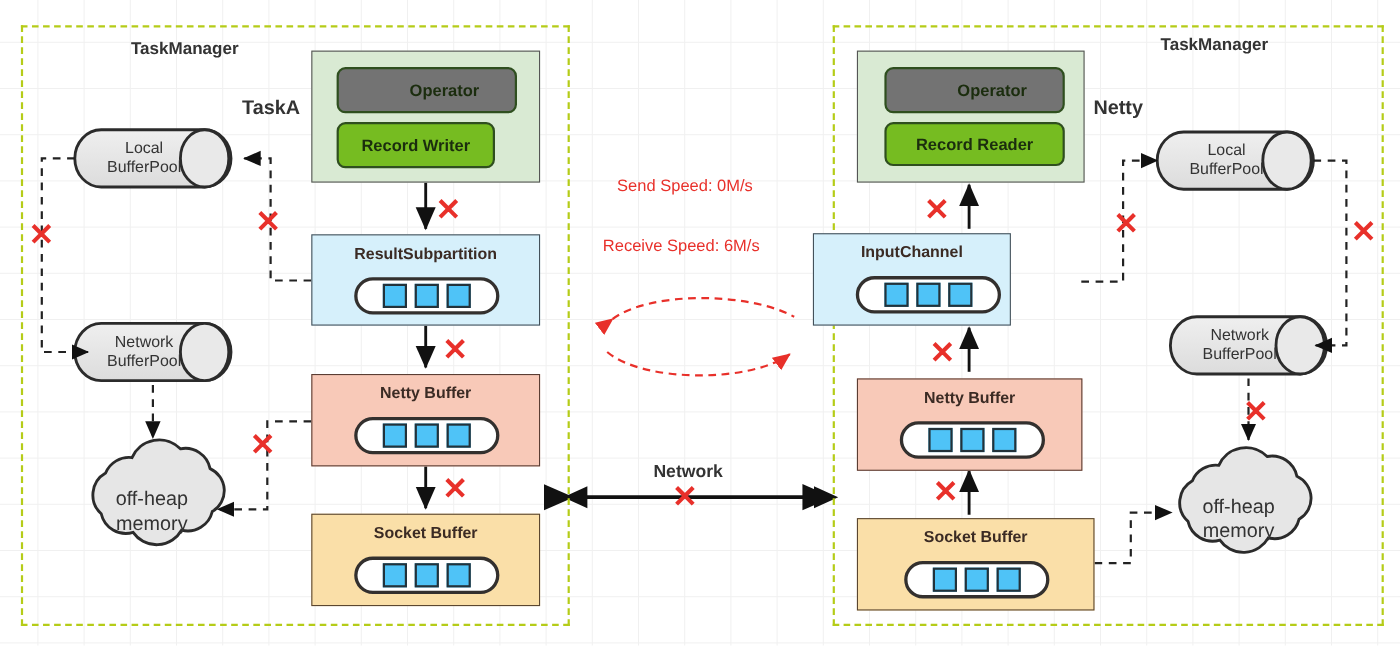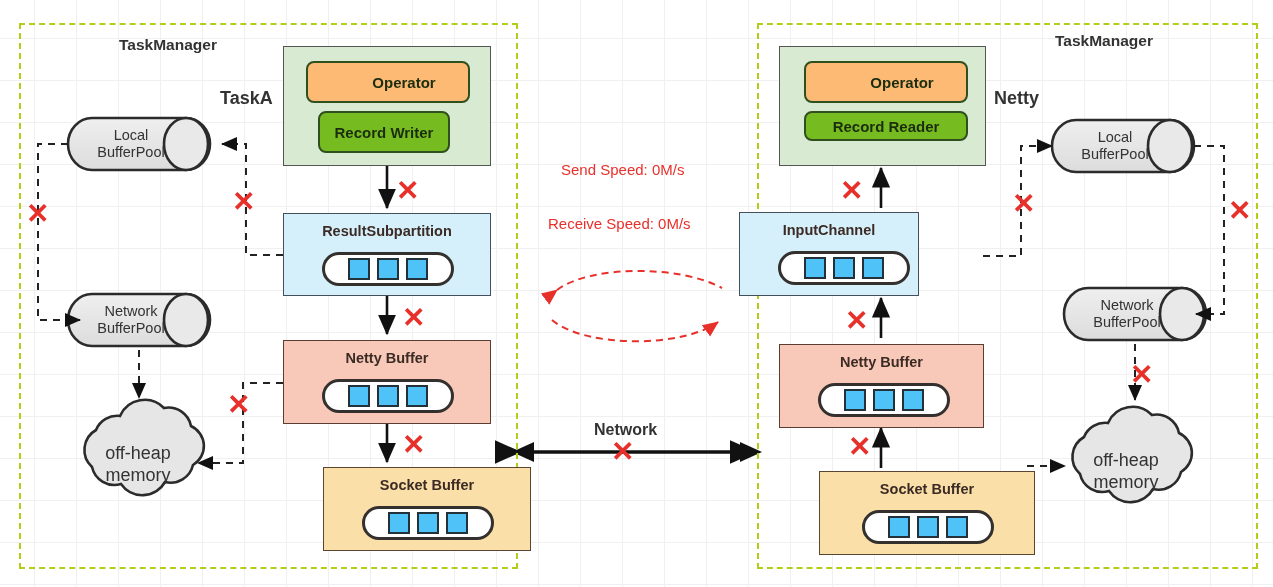--- a/index.html
+++ b/index.html
@@ -46,36 +46,36 @@
     box-sizing:border-box;
   }
   .inner-btn{
     position:absolute;
     border-radius:8px;
     border:2.4px solid #2f4f1f;
     box-sizing:border-box;
     display:flex;align-items:center;justify-content:center;
     font-size:15px;font-weight:bold;color:#1b2d0e;
   }
-  .btn-operator{background:#fdba74;padding-left:32px;}
+  .btn-operator{background:#737373;padding-left:32px;}
   .btn-record{background:#76bc21;}
 
   
   .buf-box{
     position:absolute;
     border:1.6px solid #4d3b33;
     box-sizing:border-box;
   }
   .buf-box .title{
     position:absolute;left:0;right:0;top:9px;
     text-align:center;font-size:14.5px;font-weight:bold;color:#3b2b24;
   }
   .buf-blue{background:#d6f0fb;border-color:#44515a;padding-left:32px;}
   .buf-red{background:#f8c9b8;border-color:#5a3d33;text-decoration:underline;}
-  .buf-orange{background:#fadfa8;border-color:#5a4630;margin-left:40px;}
+  .buf-orange{background:#fadfa8;border-color:#5a4630;}
 
   
   .pill{
     position:absolute;
     background:#ffffff;
     border:3px solid #33302e;
     border-radius:22px;
     box-sizing:border-box;
     display:flex;align-items:center;justify-content:center;
     gap:7px;
@@ -234,21 +234,21 @@
       <path d="M 552,320 C 585,348 683,348 718,322" marker-end="url(#ahr)"></path>
     </g>
   </svg>
 
   <div class="tm-box" style="left:19px;top:23px;width:499px;height:546px;"></div>
   <div class="tm-label" style="left:119px;top:36px;">TaskManager</div>
   <div class="task-label" style="left:220px;top:88px;">TaskA</div>
 
   <div class="task-group" style="left:283px;top:46px;width:208px;height:120px;">
     <div class="inner-btn btn-operator" style="left:22px;top:14px;width:164px;height:42px;">Operator</div>
-    <div class="inner-btn btn-record" style="left:34px;top:64px;width:132px;height:42px;">Record Writer</div>
+    <div class="inner-btn btn-record" style="left:22px;top:64px;width:144px;height:42px;">Record Writer</div>
   </div>
 
   <div class="buf-box buf-blue" style="left:283px;top:213px;width:208px;height:83px;">
     <div class="title">ResultSubpartition</div>
     <div class="pill" style="left:38px;top:38px;width:132px;height:34px;">
       <i></i>
       <i></i>
       <i></i>
     </div>
   </div>
@@ -296,21 +296,21 @@
   <div class="xmark" style="left:402px;top:304px;">✕</div>
   <div class="xmark" style="left:227px;top:391px;">✕</div>
   <div class="xmark" style="left:402px;top:431px;">✕</div>
 
   <div class="tm-box" style="left:757px;top:23px;width:501px;height:546px;"></div>
   <div class="tm-label" style="left:1055px;top:32px;">TaskManager</div>
   <div class="task-label" style="left:994px;top:88px;">Netty</div>
 
   <div class="task-group" style="left:779px;top:46px;width:207px;height:120px;">
     <div class="inner-btn btn-operator" style="left:24px;top:14px;width:164px;height:42px;">Operator</div>
-    <div class="inner-btn btn-record" style="left:24px;top:64px;width:164px;height:30px;">Record Reader</div>
+    <div class="inner-btn btn-record" style="left:24px;top:64px;width:164px;height:40px;">Record Reader</div>
   </div>
 
   <div class="buf-box buf-blue" style="left:739px;top:212px;width:180px;height:84px;text-decoration:underline;">
     <div class="title">InputChannel</div>
     <div class="pill" style="left:38px;top:38px;width:132px;height:34px;">
       <i></i>
       <i></i>
       <i></i>
     </div>
   </div>
@@ -353,19 +353,19 @@
   </div>
 
   <div class="xmark" style="left:840px;top:177px;">✕</div>
   <div class="xmark" style="left:1012px;top:190px;">✕</div>
   <div class="xmark" style="left:1228px;top:197px;">✕</div>
   <div class="xmark" style="left:845px;top:307px;">✕</div>
   <div class="xmark" style="left:1130px;top:361px;">✕</div>
   <div class="xmark" style="left:848px;top:433px;">✕</div>
 
   <div class="speed" style="left:561px;top:161px;">Send Speed: 0M/s</div>
-  <div class="speed" style="left:548px;top:215px;">Receive Speed: 0M/s</div>
+  <div class="speed" style="left:548px;top:215px;">Receive Speed: 6M/s</div>
   <div class="netlabel" style="left:594px;top:421px;">Network</div>
   <div class="xmark" style="left:611px;top:438px;">✕</div>
 
   <div class="watermark" style="left:1088px;top:543px;margin-top:44px;">@稀土掘金技术社区</div>
 
 </div>
 
 </body></html>

